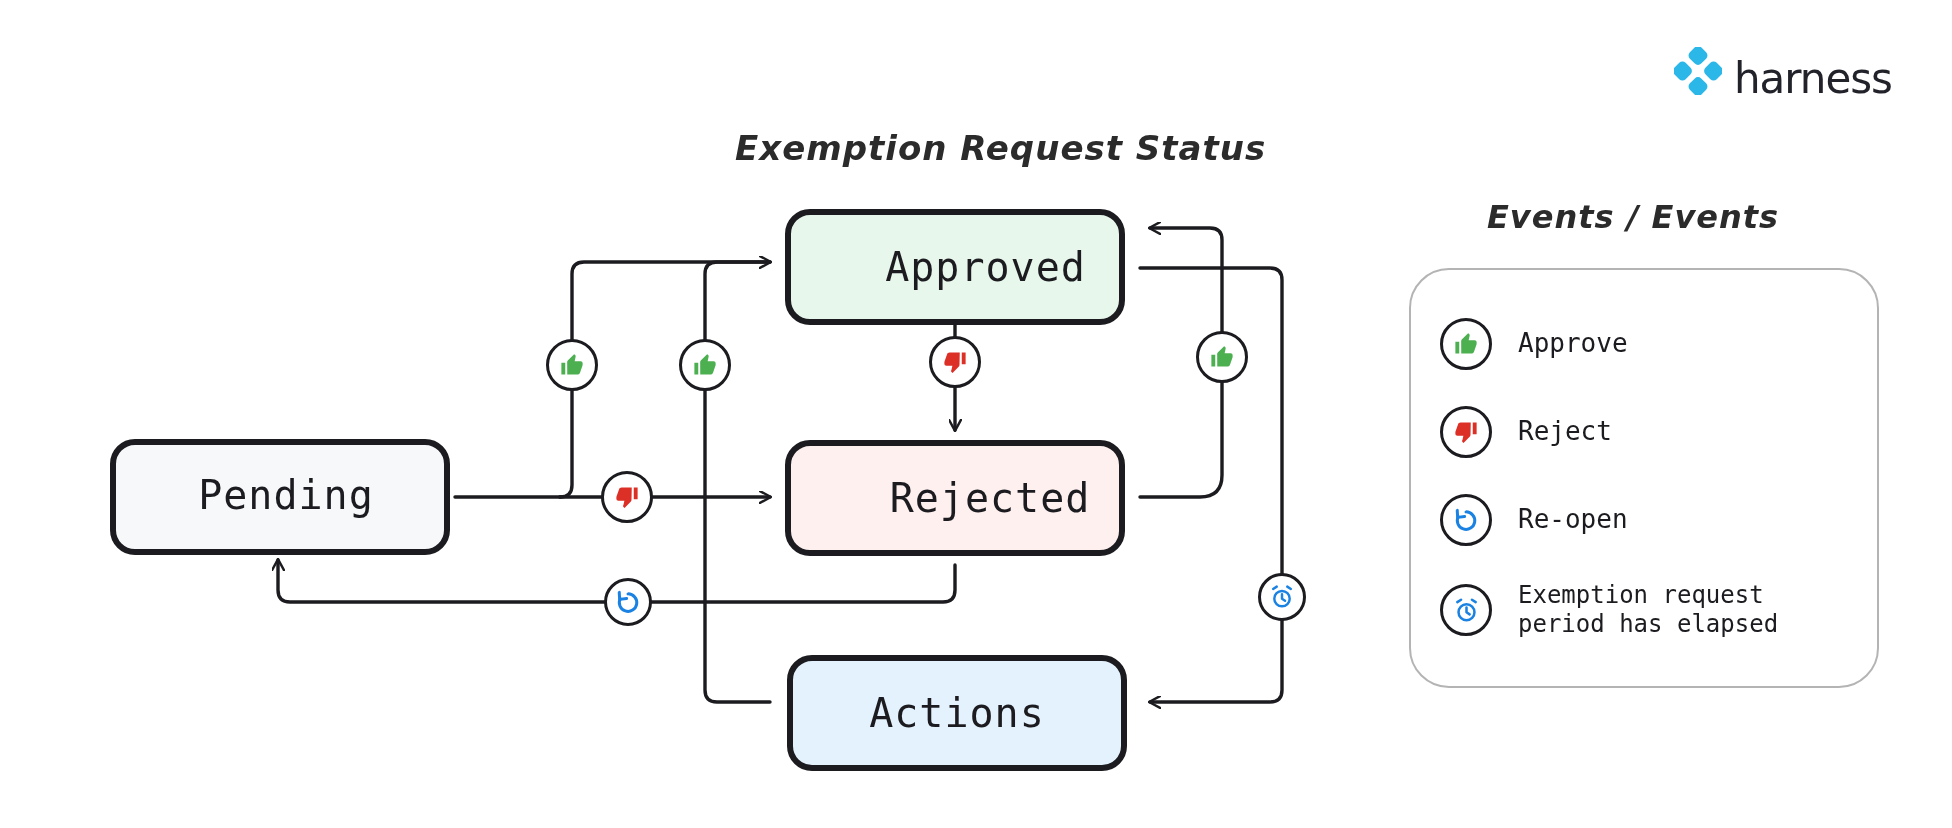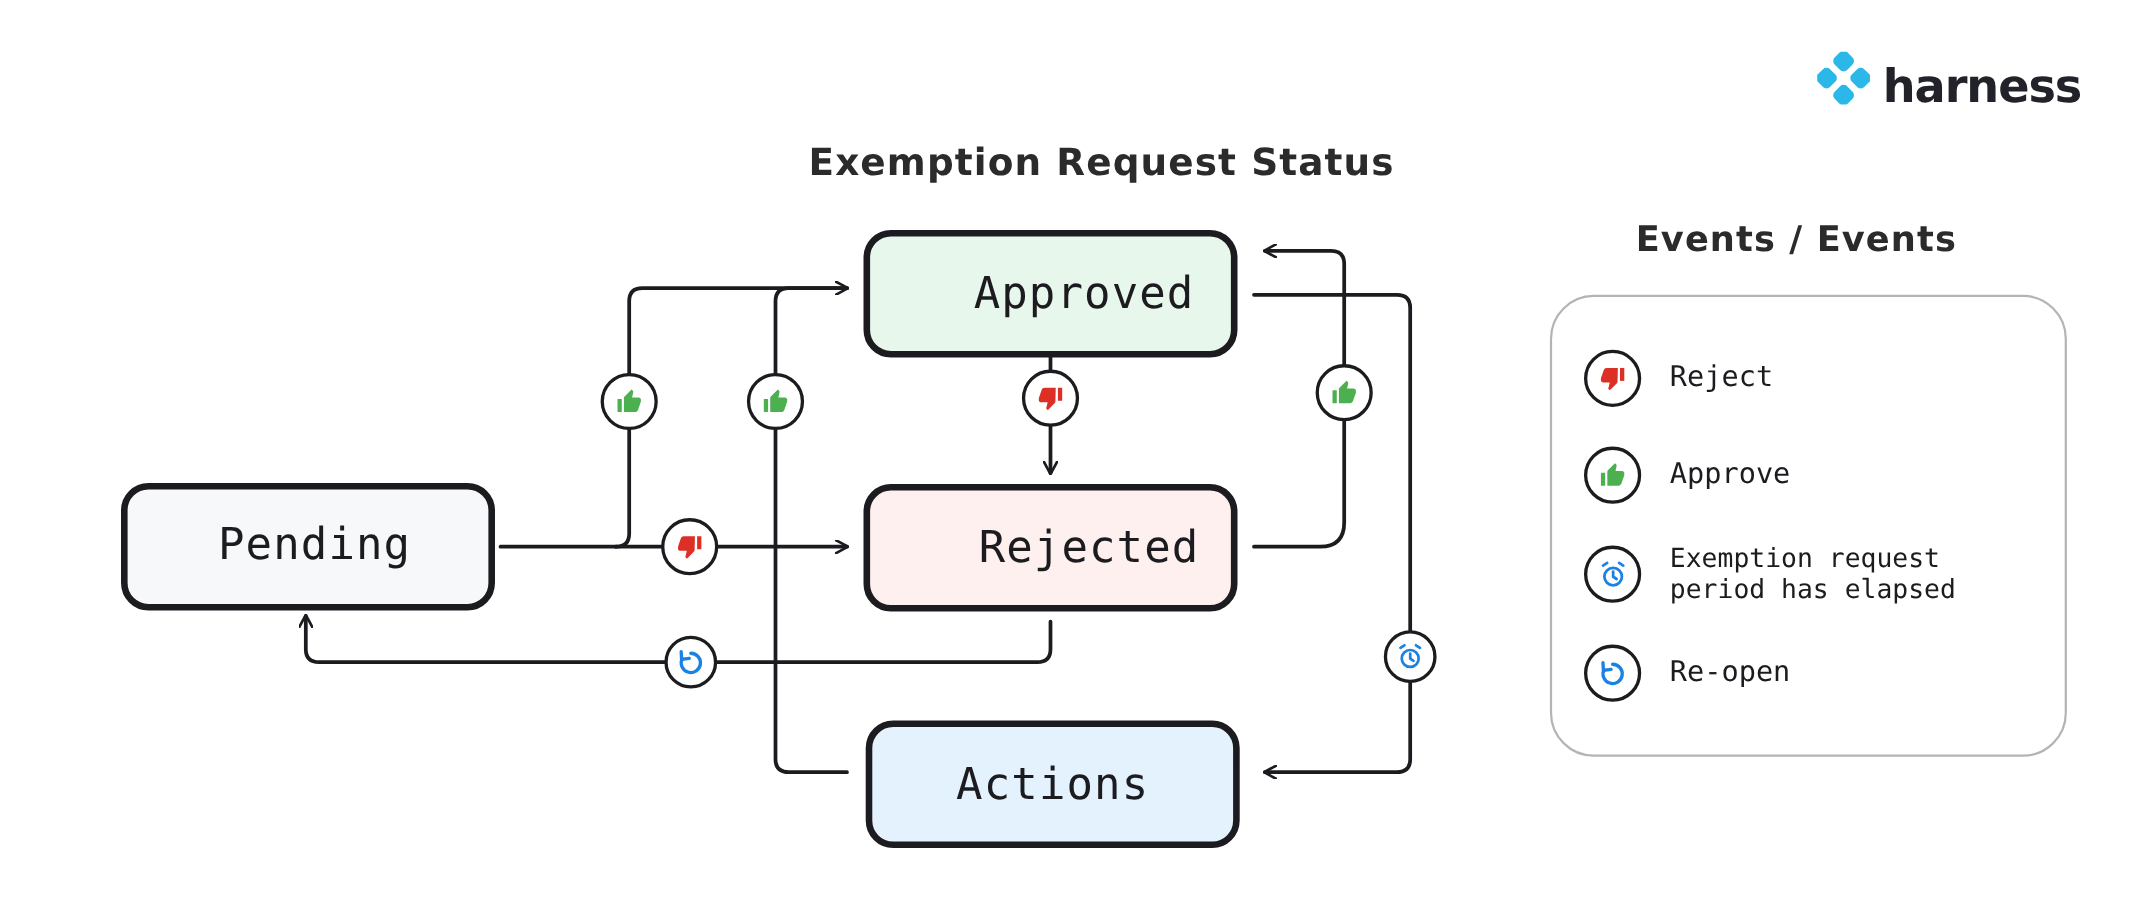--- a/index.html
+++ b/index.html
@@ -14,28 +14,29 @@
   }
 
   
   #harness-logo {
     position: absolute; top: 42px; right: 60px;
     display: flex; align-items: center; gap: 12px;
   }
   #harness-logo .logo-mark { width: 48px; height: 48px; display:block; }
   #harness-logo .logo-word {
     font-family: "DejaVu Sans", sans-serif;
-    font-size: 42px; font-weight: 700; color: #22222a;
+    font-size: 42px; font-weight: 400; color: #22222a;
     letter-spacing: -1px; line-height: 1; margin-top: 16px;
   }
 
   
   .hand-title {
     position: absolute;
     font-family: "DejaVu Sans", sans-serif;
+    font-style: italic;
     font-weight: 600;
     color: #2b2b2b;
     white-space: nowrap;
   }
   #diagram-title { left: 735px; top: 128px; font-size: 34px; letter-spacing: 1px; }
   #legend-title  { left: 1487px; top: 198px; font-size: 32px; letter-spacing: 1px; }
 
   
   #diagram-canvas {
     position: absolute; left: 0; top: 0;
@@ -207,53 +208,53 @@
   </svg>
 </div>
 
 <div id="legend-panel"></div>
 
 <div id="legend-list">
 
   <div class="legend-row">
     <span class="legend-icon-circle">
       <svg class="ico" width="30" height="30" viewBox="0 0 24 24">
+        <path d="M3.5 10.2h3.1v9.4H3.5z" fill="#4CAF50"></path>
+        <path d="M8.2 19.6h8.1c1 0 1.8-.6 2.1-1.5l2-5.7c.1-.2.1-.4.1-.6v-1.2c0-.9-.7-1.6-1.6-1.6h-4.8l.8-3.6.03-.3c0-.4-.16-.75-.42-1.01l-.8-.79-5.1 5.15c-.3.3-.47.7-.47 1.15z" fill="#4CAF50"></path>
+      </svg>
+    </span>
+    <span class="legend-text">Approve</span>
+  </div>
+
+  <div class="legend-row">
+    <span class="legend-icon-circle">
+      <svg class="ico" width="30" height="30" viewBox="0 0 24 24">
         <path d="M17.4 4.4h3.1v9.4h-3.1z" fill="#DC2F26"></path>
         <path d="M15.8 4.4H7.7c-1 0-1.8.6-2.1 1.5l-2 5.7c-.1.2-.1.4-.1.6v1.2c0 .9.7 1.6 1.6 1.6h4.8l-.8 3.6-.3.3c0 .4.16.75.42 1.01l.8.79 5.1-5.15c.3-.3.47-.7.47-1.15z" fill="#DC2F26"></path>
       </svg>
     </span>
     <span class="legend-text">Reject</span>
   </div>
 
   <div class="legend-row">
     <span class="legend-icon-circle">
       <svg class="ico" width="30" height="30" viewBox="0 0 24 24">
-        <path d="M3.5 10.2h3.1v9.4H3.5z" fill="#4CAF50"></path>
-        <path d="M8.2 19.6h8.1c1 0 1.8-.6 2.1-1.5l2-5.7c.1-.2.1-.4.1-.6v-1.2c0-.9-.7-1.6-1.6-1.6h-4.8l.8-3.6.03-.3c0-.4-.16-.75-.42-1.01l-.8-.79-5.1 5.15c-.3.3-.47.7-.47 1.15z" fill="#4CAF50"></path>
-      </svg>
-    </span>
-    <span class="legend-text">Approve</span>
+        <path d="M12 5.5a7 7 0 1 1-6.2 3.8" fill="none" stroke="#1A82E2" stroke-width="2.4" stroke-linecap="round"></path>
+        <path d="M5.0 4.3 L5.3 9.9 L10.9 9.2" fill="none" stroke="#1A82E2" stroke-width="2.4" stroke-linecap="round" stroke-linejoin="round"></path>
+      </svg>
+    </span>
+    <span class="legend-text">Re-open</span>
   </div>
 
   <div class="legend-row two-line">
     <span class="legend-icon-circle">
       <svg class="ico" width="29" height="29" viewBox="0 0 24 24">
         <circle cx="12" cy="13.4" r="6.6" fill="none" stroke="#1A82E2" stroke-width="2.1"></circle>
         <path d="M12 9.6v3.9l2.6 1.7" fill="none" stroke="#1A82E2" stroke-width="2.1" stroke-linecap="round" stroke-linejoin="round"></path>
         <path d="M4.4 5.1 L7.5 3.1" fill="none" stroke="#1A82E2" stroke-width="2.1" stroke-linecap="round"></path>
         <path d="M19.6 5.1 L16.5 3.1" fill="none" stroke="#1A82E2" stroke-width="2.1" stroke-linecap="round"></path>
       </svg>
     </span>
     <span class="legend-text">Exemption request
 period has elapsed</span>
   </div>
 
-  <div class="legend-row">
-    <span class="legend-icon-circle">
-      <svg class="ico" width="30" height="30" viewBox="0 0 24 24">
-        <path d="M12 5.5a7 7 0 1 1-6.2 3.8" fill="none" stroke="#1A82E2" stroke-width="2.4" stroke-linecap="round"></path>
-        <path d="M5.0 4.3 L5.3 9.9 L10.9 9.2" fill="none" stroke="#1A82E2" stroke-width="2.4" stroke-linecap="round" stroke-linejoin="round"></path>
-      </svg>
-    </span>
-    <span class="legend-text">Re-open</span>
-  </div>
-
 </div>
 
 </body></html>

